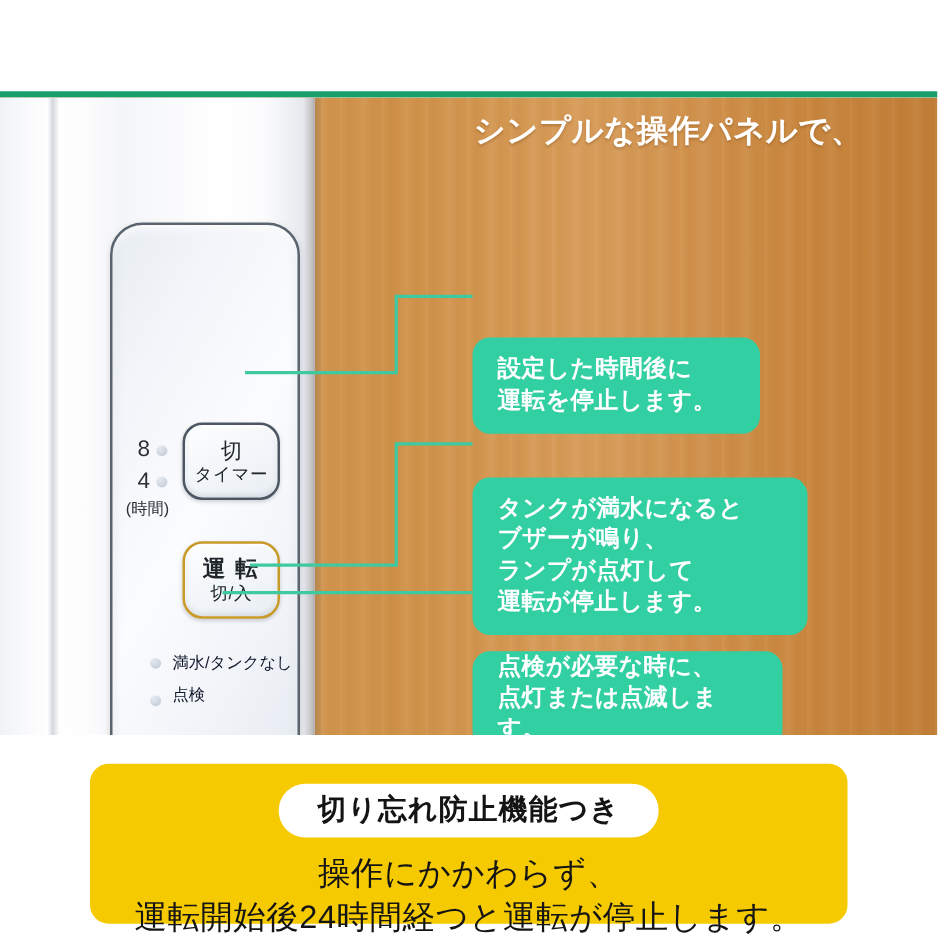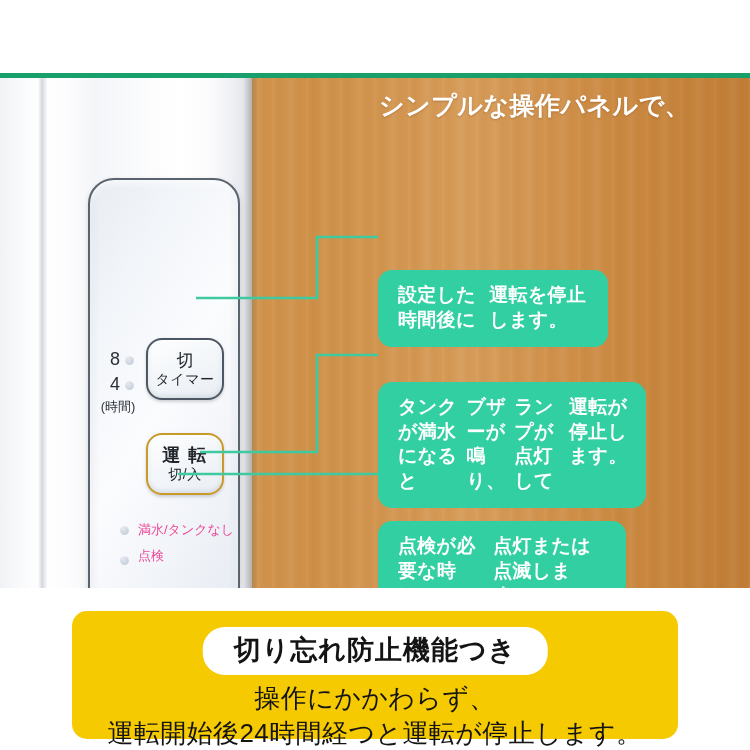--- a/index.html
+++ b/index.html
@@ -116,21 +116,21 @@
   
   .ind-row { position:absolute; left:120px; display:flex; align-items:center; }
   #ind-full { top:443px; }
   #ind-check { top:469px;align-items:flex-end; }
   .ind-led {
     width:9px; height:9px; border-radius:50%;
     background:radial-gradient(circle at 35% 32%, #e3e8ef 0%, #ccd4de 60%, #b7c1cc 100%);
     box-shadow: inset 0 0.5px 1px rgba(255,255,255,0.8);
     flex:0 0 auto;
   }
-  .ind-label { margin-left:9px; font-size:13px; color:#ec4899; white-space:nowrap; }
+  .ind-label { margin-left:9px; font-size:13px; color:#0f172a; white-space:nowrap; }
 
   
   #hero-text {
     position:absolute; left:347px; top:10px; width:390px;
     font-size:25px; font-weight:bold; color:#ffffff;
     line-height:1.42; letter-spacing:0.5px;
     text-shadow:0 1px 2px rgba(120,70,25,0.35);
     margin-left:32px;
   }
   #hero-text span { display:block; }
@@ -142,37 +142,37 @@
   .callout {
     position:absolute;
     background:#31cfa2;
     border-radius:14px;
     color:#ffffff;
     font-weight:bold;
     font-size:19px;
     line-height:1.30;
     letter-spacing:0.3px;
     padding:13px 16px 13px 20px;
-    display:flex; flex-direction:row; justify-content:center;
+    display:flex; flex-direction:column; justify-content:center;
   }
   .callout span { display:block; }
   #callout-1 { left:378px; top:192px; width:230px; height:77px; }
   #callout-2 { left:378px; top:304px; width:268px; height:126px; }
   #callout-3 { left:378px; top:443px; width:248px; height:77px; }
 
   
   #banner {
     position:absolute; left:72px; top:611px; width:606px; height:128px;
     background:#f6ca00; border-radius:15px;
   }
   #banner-pill {
     position:absolute; left:50%; transform:translateX(-50%); top:16px;
     background:#ffffff; border-radius:22px;
     padding:5px 31px 7px 31px;
-    font-size:27px; font-weight:bold; color:#141414;
+    font-size:23px; font-weight:bold; color:#141414;
     letter-spacing:1px; white-space:nowrap;
   }
   #banner-body {
     position:absolute; left:0; top:70px; width:606px;
     text-align:center; color:#141414;
     font-size:26px; line-height:1.36; letter-spacing:0.4px;
   }
   #banner-body span { display:block; }
 </style>
 </head>

